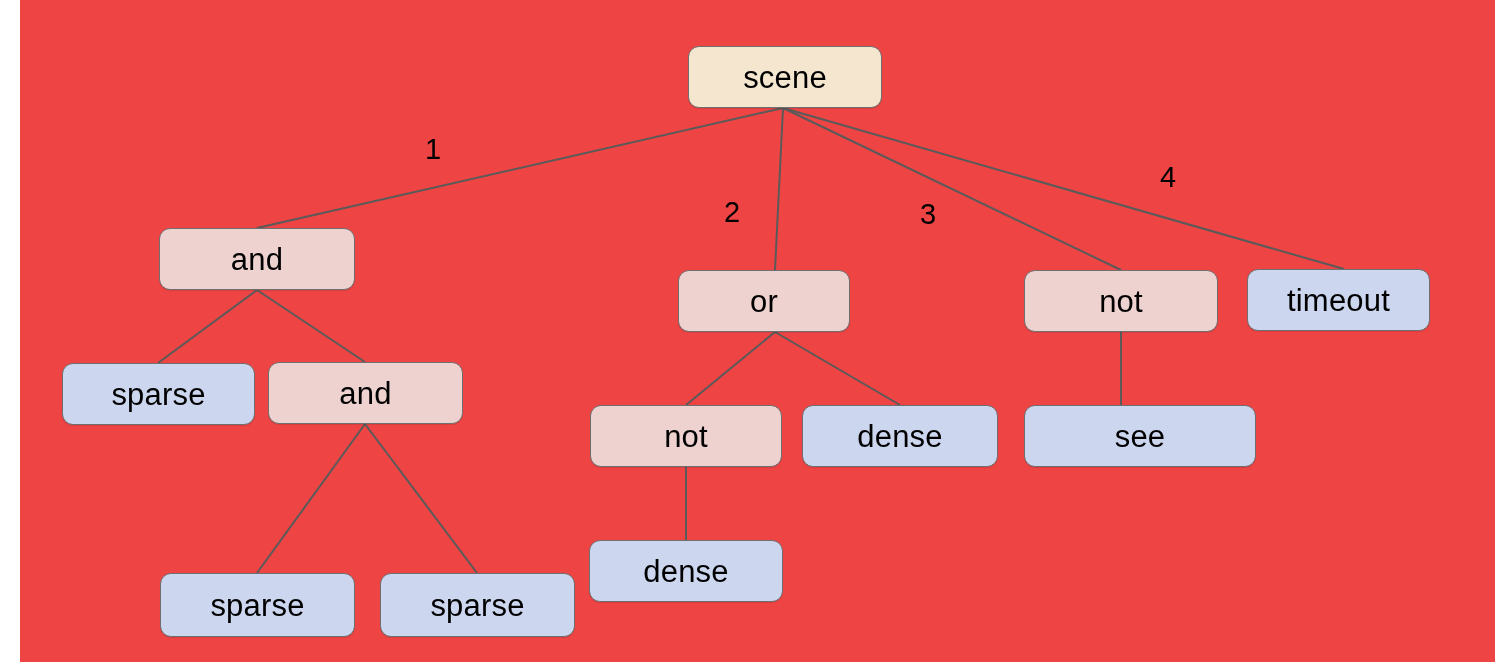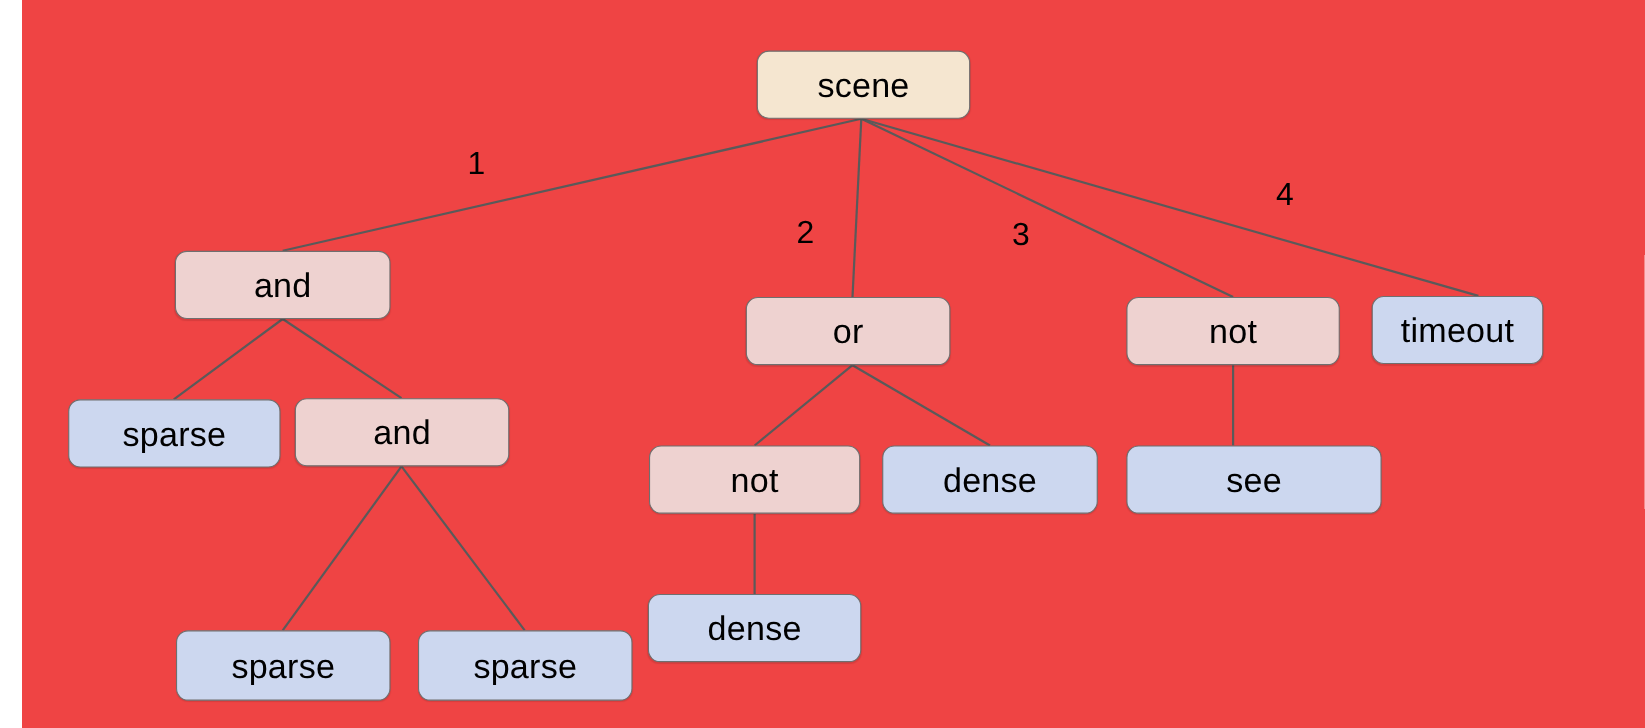--- a/index.html
+++ b/index.html
@@ -67,27 +67,27 @@
       <line x1="666" y1="467" x2="666" y2="540" stroke="#5a5a5a" stroke-width="2"></line>
       <line x1="1101" y1="332" x2="1101" y2="405" stroke="#5a5a5a" stroke-width="2"></line>
     </svg>
   <div id="node-layer">
       <div class="node" style="left: 668px; top: 46px; width: 194px; height: 62px; background: rgb(245, 230, 208); border-color: rgb(111, 111, 111); color: rgb(0, 0, 0);">
         <span class="node-label">scene</span>
       </div>
       <div class="node" style="left: 139px; top: 228px; width: 196px; height: 62px; background: rgb(238, 210, 208); border-color: rgb(111, 111, 111); color: rgb(0, 0, 0);">
         <span class="node-label">and</span>
       </div>
-      <div class="node" style="left: 658px; top: 270px; width: 186px; height: 62px; background: rgb(238, 210, 208); border-color: rgb(111, 111, 111); color: rgb(0, 0, 0);">
+      <div class="node" style="left: 658px; top: 270px; width: 172px; height: 62px; background: rgb(238, 210, 208); border-color: rgb(111, 111, 111); color: rgb(0, 0, 0);">
         <span class="node-label">or</span>
       </div>
       <div class="node" style="left: 1004px; top: 270px; width: 194px; height: 62px; background: rgb(238, 210, 208); border-color: rgb(111, 111, 111); color: rgb(0, 0, 0);">
         <span class="node-label">not</span>
       </div>
-      <div class="node" style="left: 1227px; top: 269px; width: 156px; height: 62px; background: rgb(204, 215, 239); border-color: rgb(111, 111, 111); color: rgb(0, 0, 0);">
+      <div class="node" style="left: 1227px; top: 269px; width: 183px; height: 62px; background: rgb(204, 215, 239); border-color: rgb(111, 111, 111); color: rgb(0, 0, 0);">
         <span class="node-label">timeout</span>
       </div>
       <div class="node" style="left: 42px; top: 363px; width: 193px; height: 62px; background: rgb(204, 215, 239); border-color: rgb(111, 111, 111); color: rgb(0, 0, 0);">
         <span class="node-label">sparse</span>
       </div>
       <div class="node" style="left: 248px; top: 362px; width: 195px; height: 62px; background: rgb(238, 210, 208); border-color: rgb(111, 111, 111); color: rgb(0, 0, 0);">
         <span class="node-label">and</span>
       </div>
       <div class="node" style="left: 570px; top: 405px; width: 192px; height: 62px; background: rgb(238, 210, 208); border-color: rgb(111, 111, 111); color: rgb(0, 0, 0);">
         <span class="node-label">not</span>

